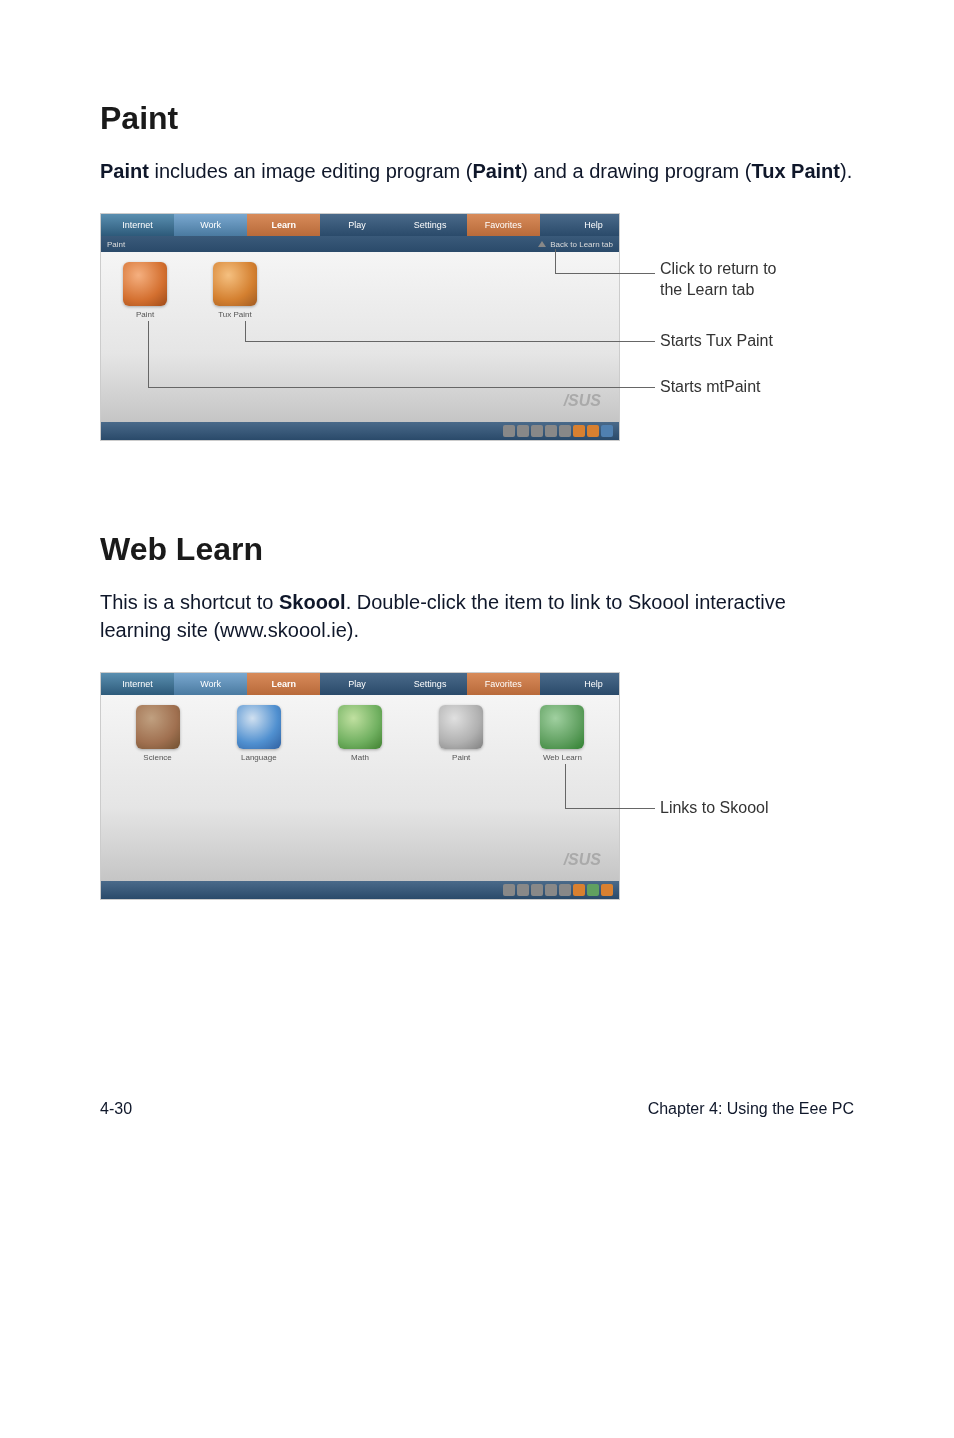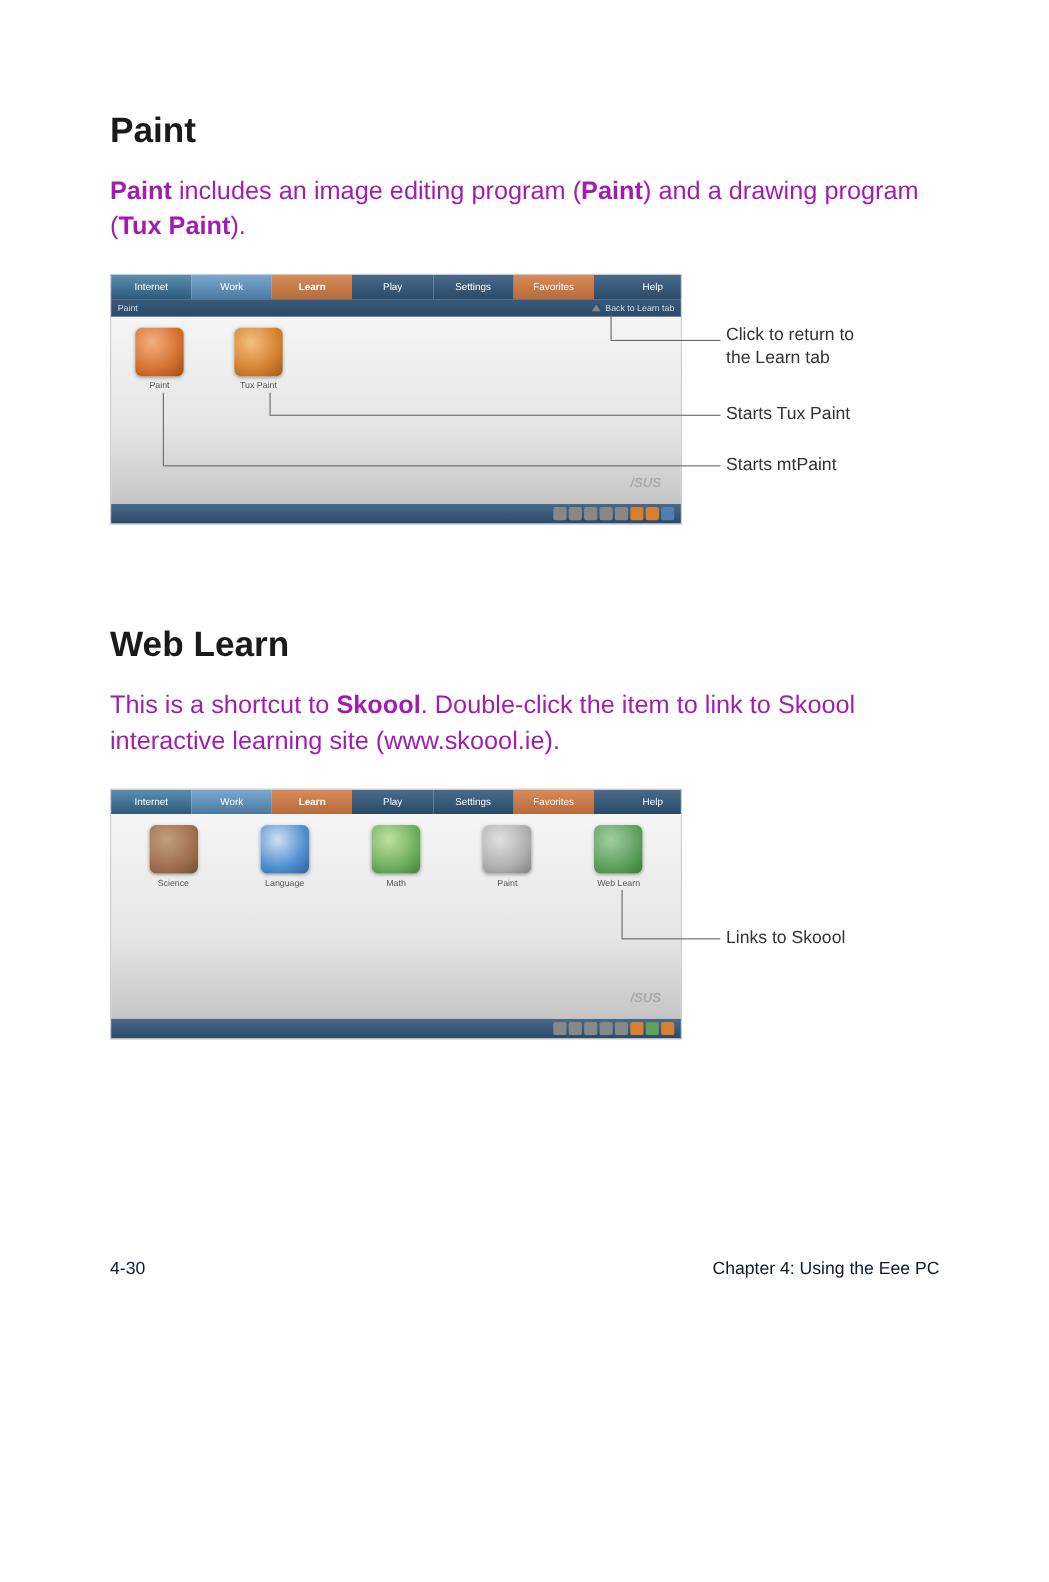--- a/index.html
+++ b/index.html
@@ -10,23 +10,23 @@
       padding: 100px 100px 40px 100px;
       color: #333;
     }
     .section-title {
       font-size: 32px;
       font-weight: bold;
       color: #1a1a1a;
       margin-bottom: 20px;
     }
     .intro-text {
-      font-size: 23px;
+      font-size: 20px;
       line-height: 1.4;
-      color: #a21caf;
+      color: #0f172a;
       margin-bottom: 28px;
     }
     .intro-text .bold { font-weight: bold; }
     .figure-wrap {
       position: relative;
       margin-bottom: 90px;
     }
     .screenshot {
       width: 520px;
       border: 1px solid #ccc;
@@ -100,21 +100,21 @@
     .icon-box.language { background: radial-gradient(circle at 35% 30%, #d0e0f0, #5090d0 60%, #3060a0); }
     .icon-box.math { background: radial-gradient(circle at 35% 30%, #c0e0a0, #70b060 60%, #408030); }
     .icon-box.paint2 { background: radial-gradient(circle at 35% 30%, #e0e0e0, #b0b0b0 60%, #808080); }
     .icon-box.weblearn { background: radial-gradient(circle at 35% 30%, #a0d0a0, #60a060 60%, #308030); }
     .icon-row-5 { display: flex; gap: 16px; }
     .icon-row-5 .app-icon { width: 86px; text-align: center; }
     .asus-logo {
       position: absolute;
       right: 18px;
       bottom: 12px;
-      font-size: 12px;
+      font-size: 16px;
       font-weight: bold;
       font-style: italic;
       color: #aaa;
     }
     .task-bar {
       height: 18px;
       background: linear-gradient(#4a6a8a,#2a4a6a);
       display: flex;
       justify-content: flex-end;
       align-items: center;

